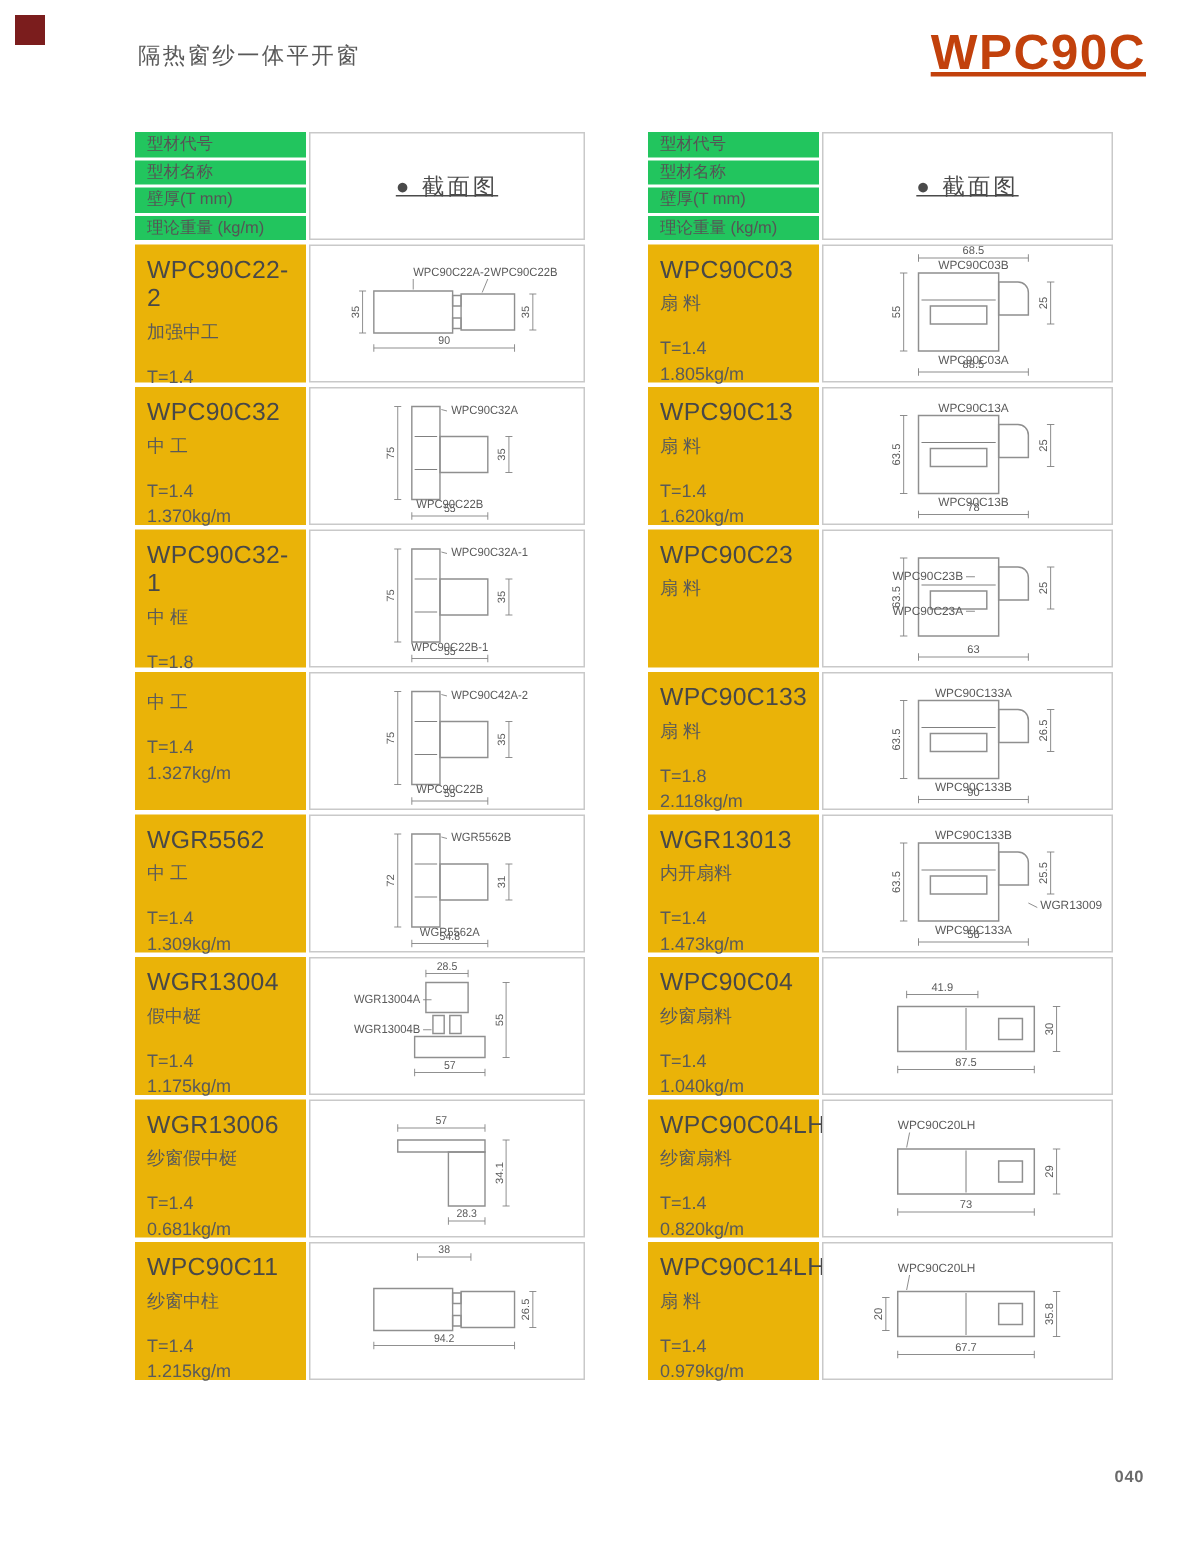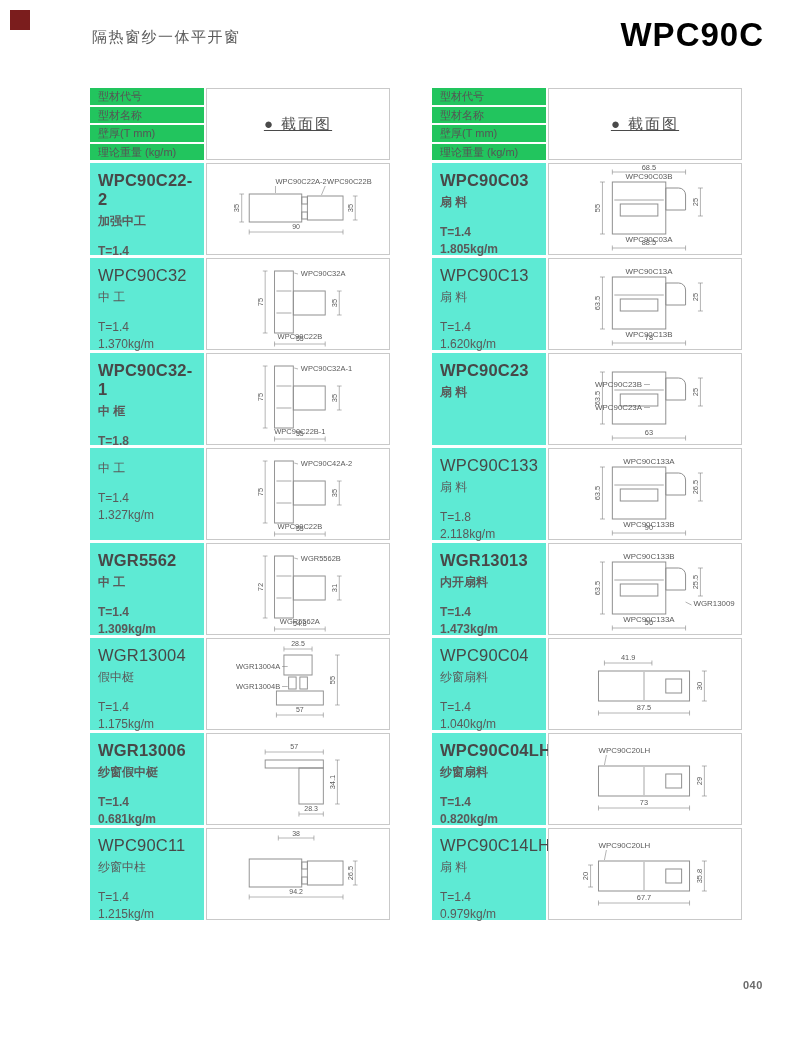--- a/index.html
+++ b/index.html
@@ -2,34 +2,34 @@
 <html><head>
 <meta charset="utf-8">
 <style>
   html,body{margin:0;padding:0;}
   body{
     width:800px;height:1043px;position:relative;background:#ffffff;
     font-family:"Liberation Sans","DejaVu Sans",sans-serif;overflow:hidden;
   }
   .logo-mark{position:absolute;left:10px;top:10px;width:20px;height:20px;background:#7b1d1d;}
   .page-title{position:absolute;left:92px;top:28px;font-size:15px;color:#595959;letter-spacing:1.5px;}
-  .model-number{position:absolute;right:36px;top:16px;font-size:33px;font-weight:bold;color:#000000;letter-spacing:1px;}
+  .model-number{position:absolute;right:36px;top:16px;font-size:33px;font-weight:bold;color:#c2410c;letter-spacing:1px;text-decoration:underline;}
   .tables{position:absolute;top:88px;left:0;width:800px;}
   .ptable{position:absolute;top:0;}
   #table-left{left:90px;width:300px;}
   #table-right{left:432px;width:310px;}
   .thead{display:flex;}
   .thead-left{width:114px;display:flex;flex-direction:column;margin-right:2px;}
   .hcell{background:#22c55e;height:16.5px;line-height:16.5px;padding-left:8px;font-size:11px;color:#555;margin-bottom:2px;box-sizing:border-box;}
   .hcell:last-child{margin-bottom:0;}
   .thead-right{flex:1;border:1px solid #c9c9c9;background:#fff;display:flex;align-items:center;justify-content:center;font-size:15px;color:#4a4a4a;letter-spacing:2px;text-decoration:underline;}
   .trow{display:flex;margin-top:3px;height:92px;}
   .label-cell{width:114px;margin-right:2px;padding:8px 4px 0 8px;box-sizing:border-box;}
-  .label-cell.alt0{background:#5eead4;font-weight:bold;}
-  .label-cell.alt1{background:#5eead4;}
+  .label-cell.alt0{background:#eab308;}
+  .label-cell.alt1{background:#eab308;}
   .pcode{font-size:16.5px;color:#484848;letter-spacing:0.2px;}
   .pname{font-size:12px;color:#5a5a5a;margin-top:4px;}
   .pmeta{margin-top:13px;font-size:12px;color:#5a5a5a;line-height:1.4;}
   .diagram-cell{flex:1;border:1px solid #c9c9c9;background:#fff;position:relative;}
   .diagram-cell svg{position:absolute;left:0;top:0;width:100%;height:100%;}
   .page-num{position:absolute;left:727px;top:979px;font-size:11px;font-weight:bold;color:#6a6a6a;letter-spacing:0.5px;padding-left:16px;}
 </style>
 </head>
 <body>
 

